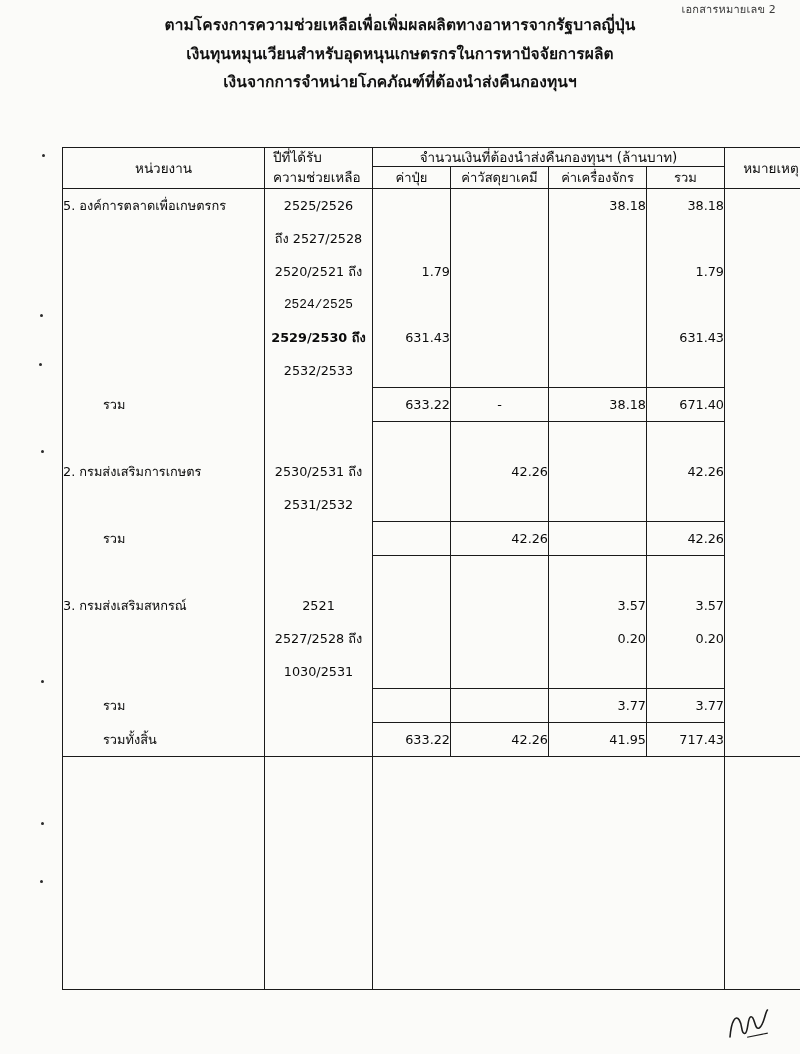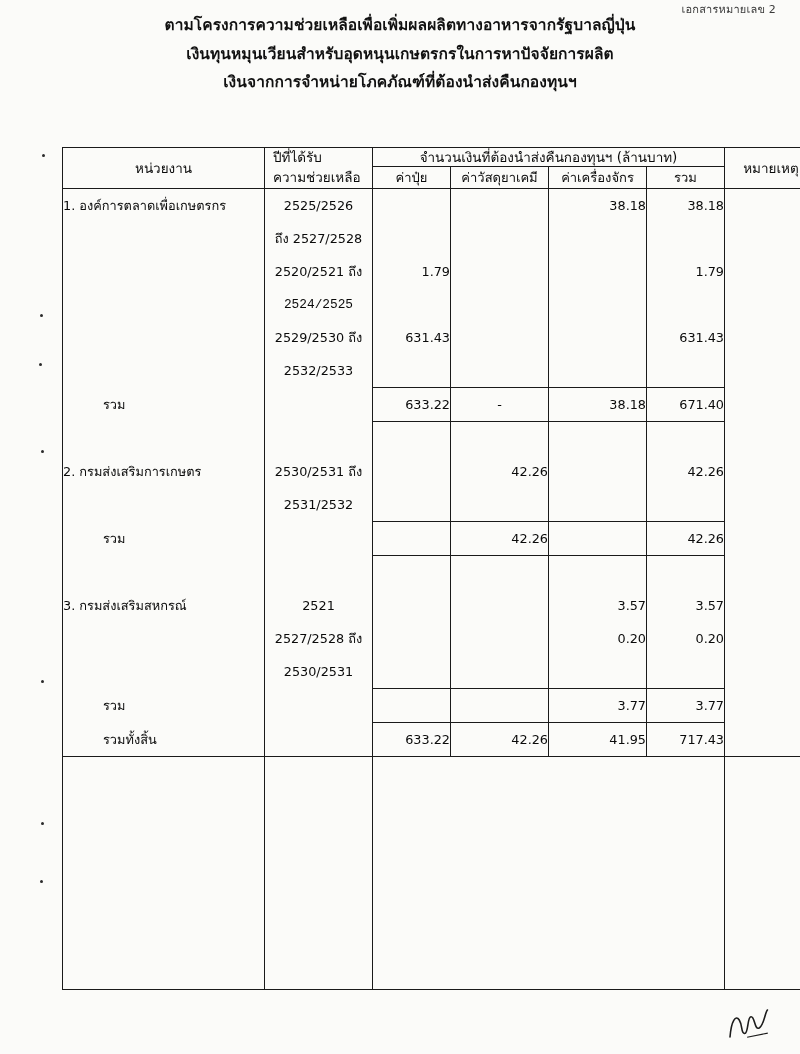--- a/index.html
+++ b/index.html
@@ -181,21 +181,21 @@
           <th class="hdr no-border-top" style="text-align:left; padding-left:8px;">ความช่วยเหลือ</th>
           <th class="hdr-sub">ค่าปุ๋ย</th>
           <th class="hdr-sub">ค่าวัสดุยาเคมี</th>
           <th class="hdr-sub">ค่าเครื่องจักร</th>
           <th class="hdr-sub">รวม</th>
         </tr>
       </thead>
       <tbody>
 
         <tr>
-          <td class="cell c-name" style="border-bottom:none;">1. องค์การตลาดเพื่อเกษตรกร</td>
+          <td class="cell c-name" style="border-bottom:none;">5. องค์การตลาดเพื่อเกษตรกร</td>
           <td class="cell c-center" style="border-bottom:none;">2525/2526</td>
           <td class="cell c-num" style="border-bottom:none;"></td>
           <td class="cell c-num" style="border-bottom:none;"></td>
           <td class="cell c-num" style="border-bottom:none;">38.18</td>
           <td class="cell c-num" style="border-bottom:none;">38.18</td>
           <td class="cell" rowspan="17"></td>
         </tr>
 
         <tr>
           <td class="cell c-name" style="border-top:none;border-bottom:none;"></td>
@@ -219,21 +219,21 @@
           <td class="cell c-name" style="border-top:none;border-bottom:none;"></td>
           <td class="cell c-center" style="border-top:none;border-bottom:none;font-family:Liberation Mono, monospace;">2524/2525</td>
           <td class="cell c-num" style="border-top:none;border-bottom:none;"></td>
           <td class="cell c-num" style="border-top:none;border-bottom:none;"></td>
           <td class="cell c-num" style="border-top:none;border-bottom:none;"></td>
           <td class="cell c-num" style="border-top:none;border-bottom:none;"></td>
         </tr>
 
         <tr>
           <td class="cell c-name" style="border-top:none;border-bottom:none;"></td>
-          <td class="cell c-center" style="border-top:none;border-bottom:none;">2529/2530 ถึง</td>
+          <td class="cell c-center" style="border-top:none;border-bottom:none;font-weight:bold;">2529/2530 ถึง</td>
           <td class="cell c-num" style="border-top:none;border-bottom:none;">631.43</td>
           <td class="cell c-num" style="border-top:none;border-bottom:none;"></td>
           <td class="cell c-num" style="border-top:none;border-bottom:none;"></td>
           <td class="cell c-num" style="border-top:none;border-bottom:none;">631.43</td>
         </tr>
 
         <tr>
           <td class="cell c-name" style="border-top:none;border-bottom:none;"></td>
           <td class="cell c-center" style="border-top:none;border-bottom:none;">2532/2533</td>
           <td class="cell c-num" style="border-top:none;"></td>
@@ -309,21 +309,21 @@
           <td class="cell c-name" style="border-top:none;border-bottom:none;"></td>
           <td class="cell c-center" style="border-top:none;border-bottom:none;">2527/2528 ถึง</td>
           <td class="cell c-num" style="border-top:none;border-bottom:none;"></td>
           <td class="cell c-num" style="border-top:none;border-bottom:none;"></td>
           <td class="cell c-num" style="border-top:none;border-bottom:none;">0.20</td>
           <td class="cell c-num" style="border-top:none;border-bottom:none;">0.20</td>
         </tr>
 
         <tr>
           <td class="cell c-name" style="border-top:none;border-bottom:none;"></td>
-          <td class="cell c-center" style="border-top:none;border-bottom:none;">2530/2531</td>
+          <td class="cell c-center" style="border-top:none;border-bottom:none;">1030/2531</td>
           <td class="cell c-num" style="border-top:none;"></td>
           <td class="cell c-num" style="border-top:none;"></td>
           <td class="cell c-num" style="border-top:none;"></td>
           <td class="cell c-num" style="border-top:none;"></td>
         </tr>
 
         <tr>
           <td class="cell c-name indent" style="border-top:none;border-bottom:none;">รวม</td>
           <td class="cell c-center" style="border-top:none;border-bottom:none;"></td>
           <td class="cell c-num" style="border-bottom:none;"></td>

